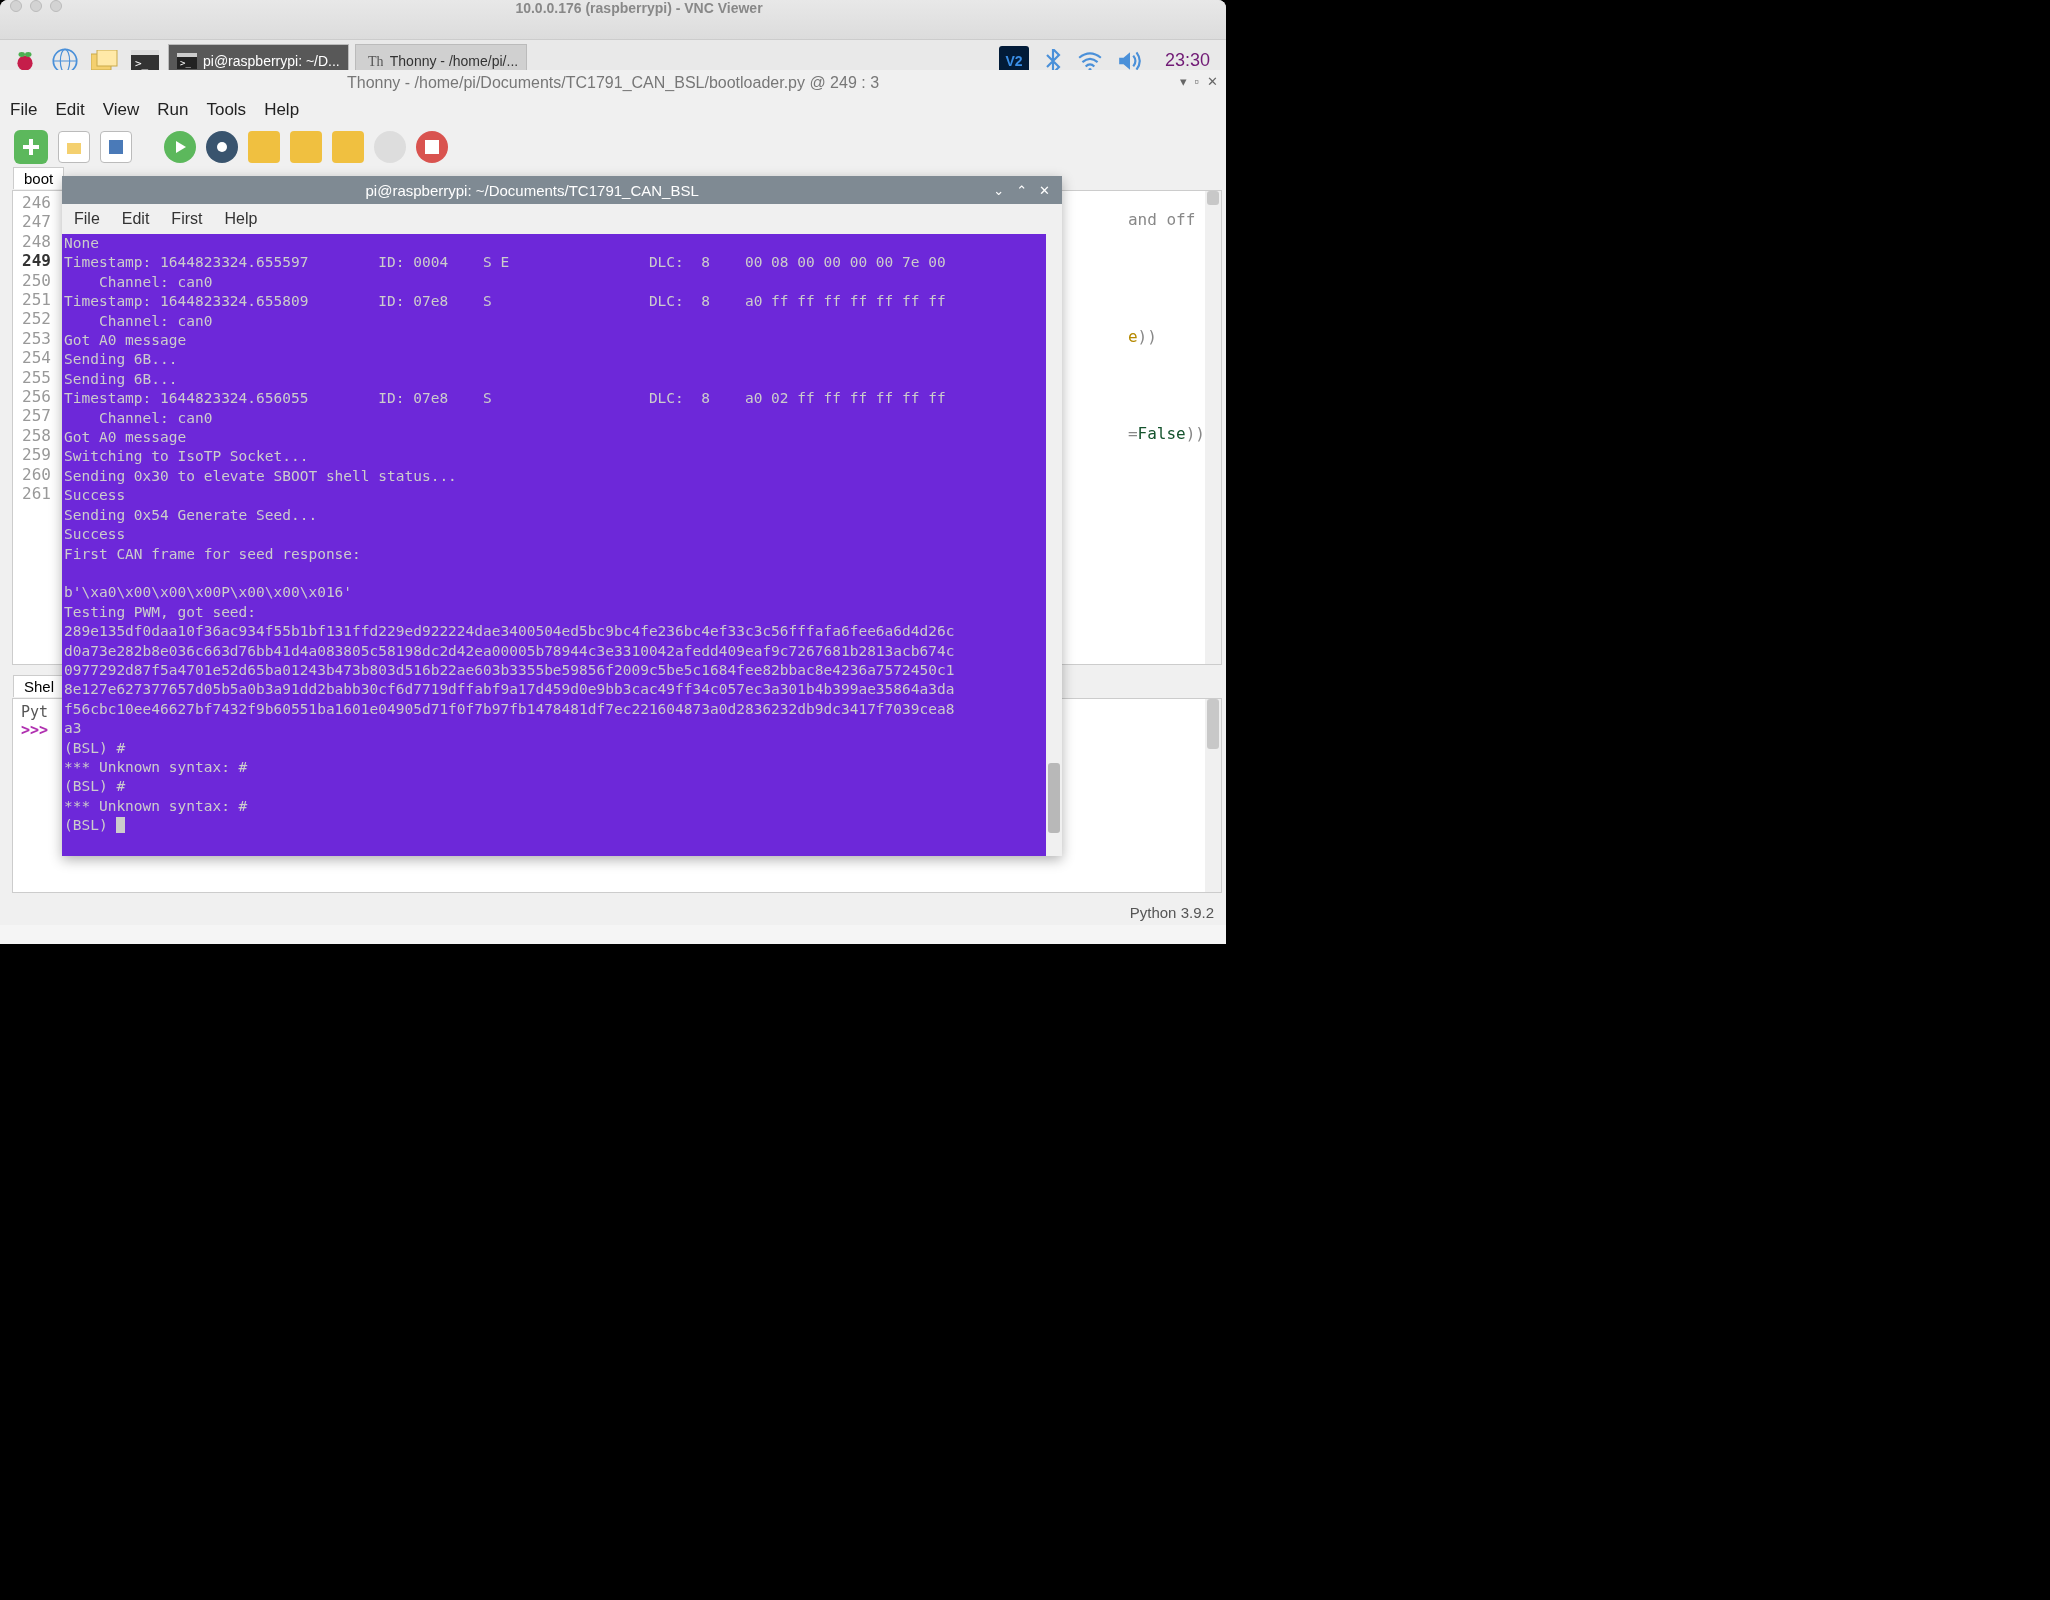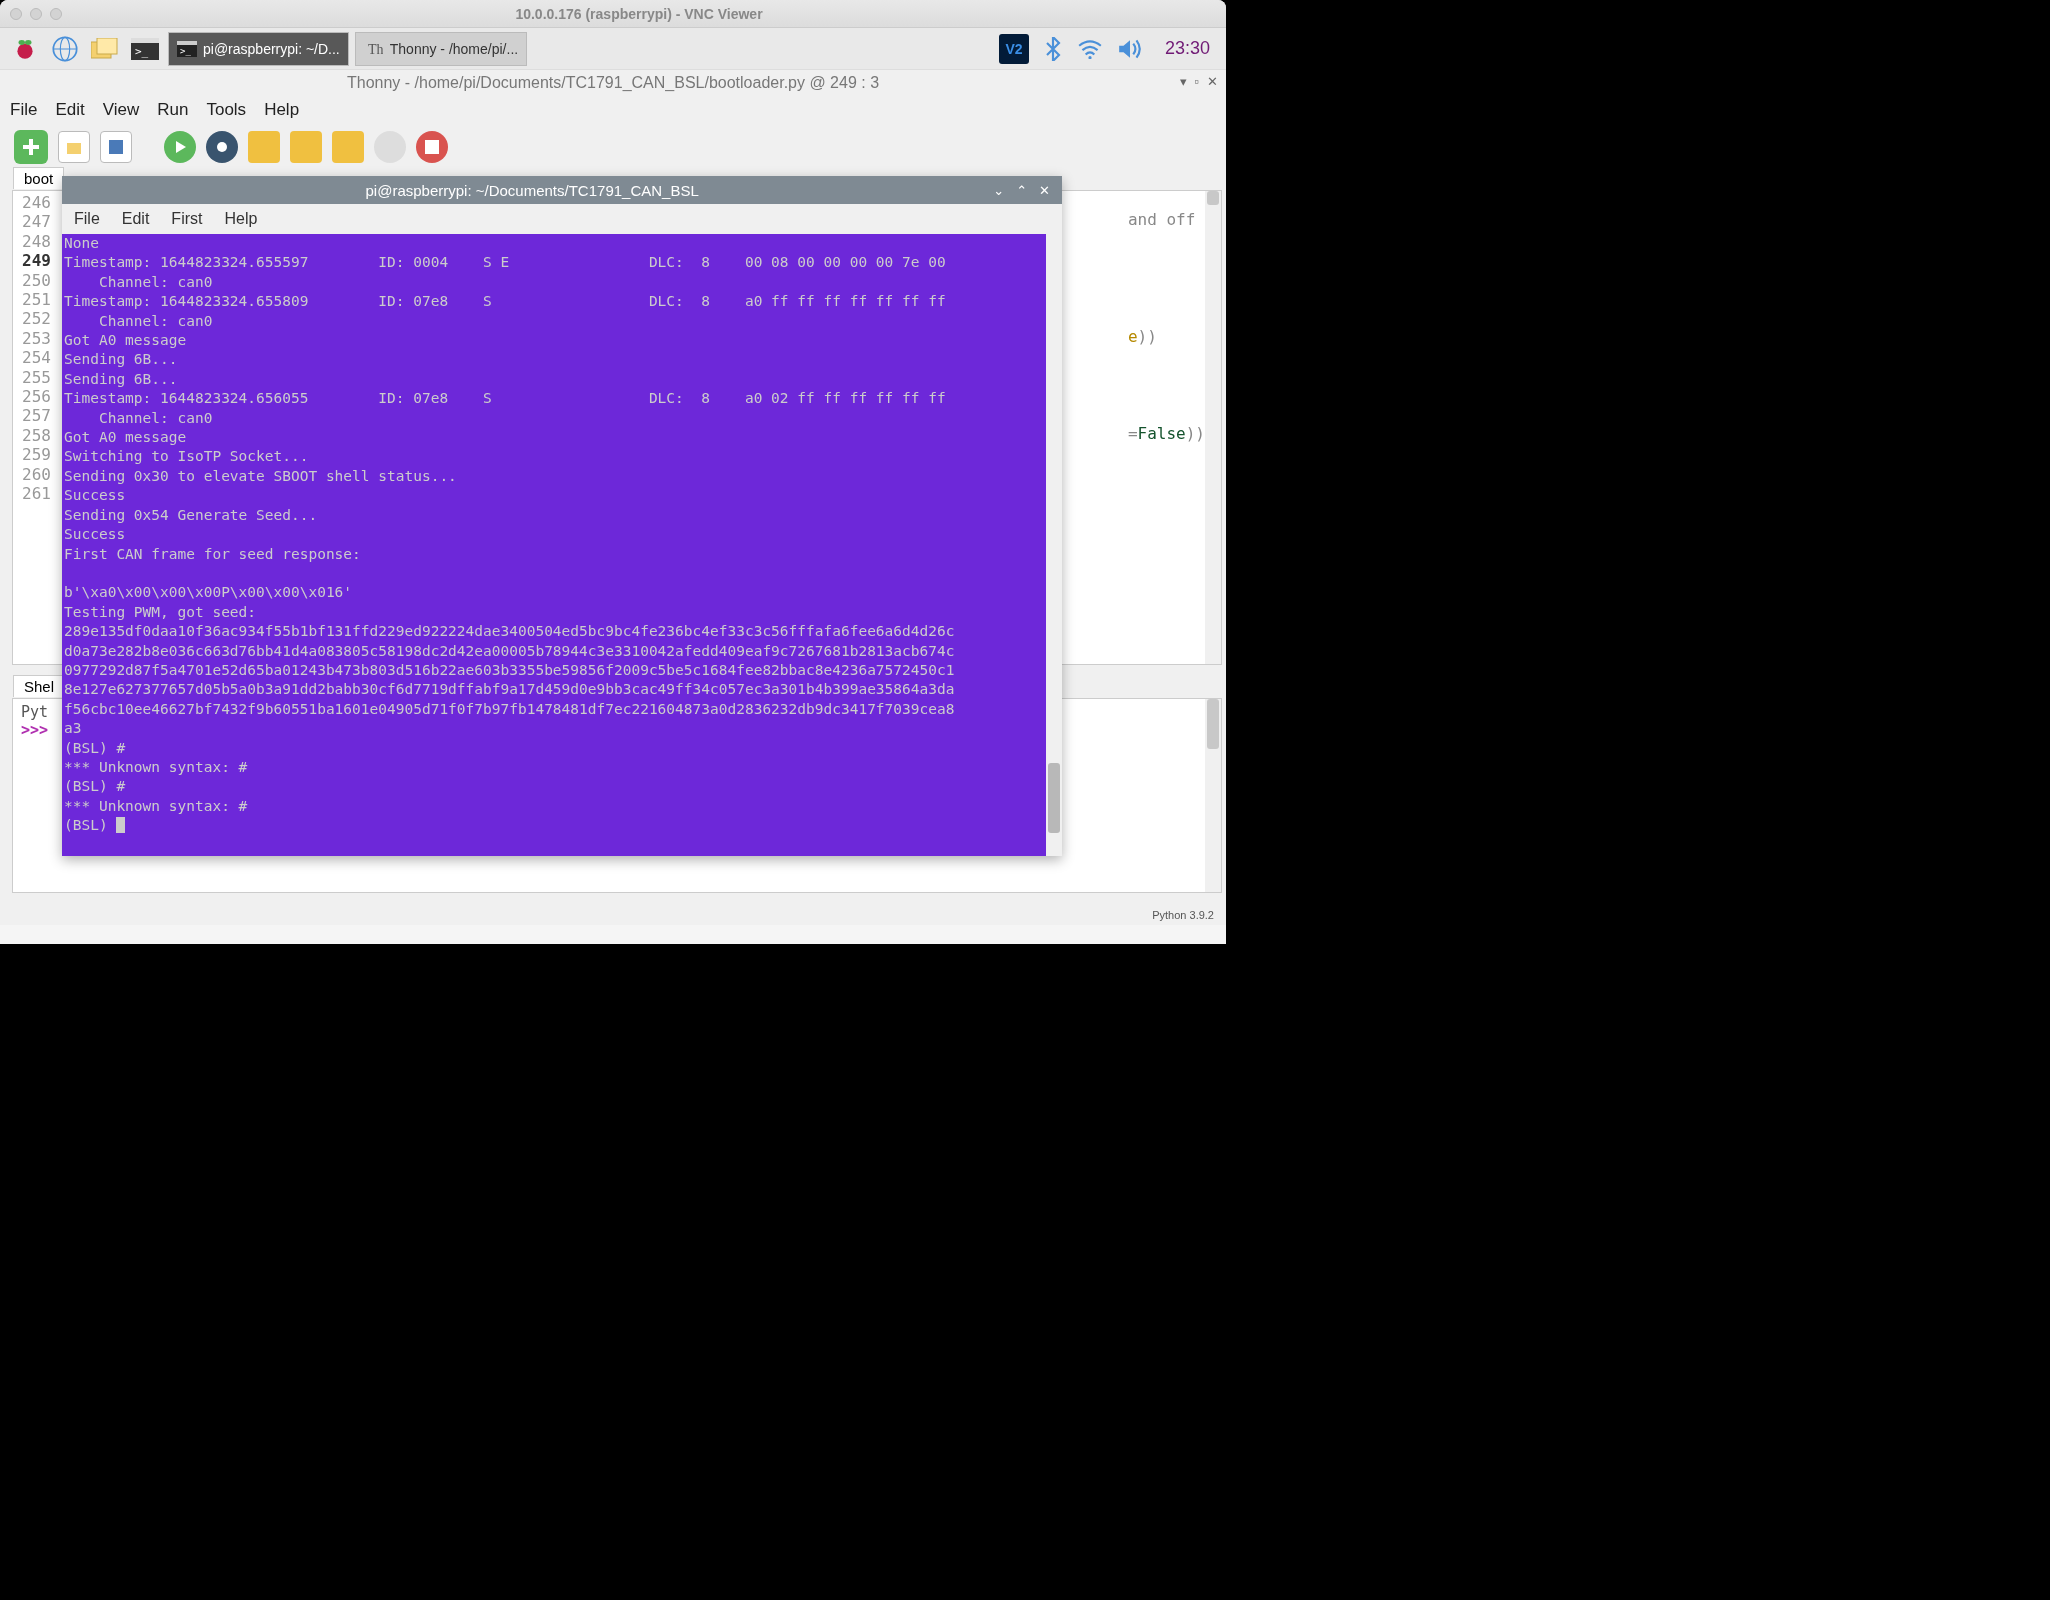--- a/index.html
+++ b/index.html
@@ -13,24 +13,24 @@
 }
 
 .vnc-window {
   position: absolute;
   top: 0; left: 0; right: 0; bottom: 13px;
   background: #f5f5f5;
   border-radius: 8px 8px 0 0;
   overflow: hidden;
 }
 .vnc-titlebar {
-  height: 28px;
+  height: 40px;
   background: linear-gradient(#e8e8e8,#dcdcdc);
   display: flex;
-  align-items: center;
+  align-items: flex-start;
   padding: 0 10px;
   border-bottom: 1px solid #ccc;
 }
 .traffic { display: flex; gap: 8px; }
 .dot { width: 12px; height: 12px; border-radius: 50%; background: #d3d3d3; border: 1px solid #bbb; }
 .vnc-title { flex: 1; text-align: center; color: #888; font-size: 14px; font-weight: 600; }
 
 
 .pi-taskbar {
   height: 42px;
@@ -150,21 +150,21 @@
 .shell-tab {
   position: absolute; top:-24px; left:0;
   background:#fff; border:1px solid #ccc; border-bottom:none;
   padding: 2px 10px; font-size:15px;
 }
 .shell-body { padding: 4px 8px; font-family: monospace; font-size:15px; color:#555;}
 .prompt { color: #b030b0; font-weight:bold;}
 
 .statusbar {
   position:absolute; bottom:0; right:8px;
-  font-size:11px; color:#555; padding:4px;
+  font-size:15px; color:#555; padding:4px;
 }
 
 
 .term-window {
   position: absolute;
   top: 176px; left: 62px;
   width: 1000px;
   height: 680px;
   background: #000;
   box-shadow: 0 4px 12px rgba(0,0,0,0.3);

